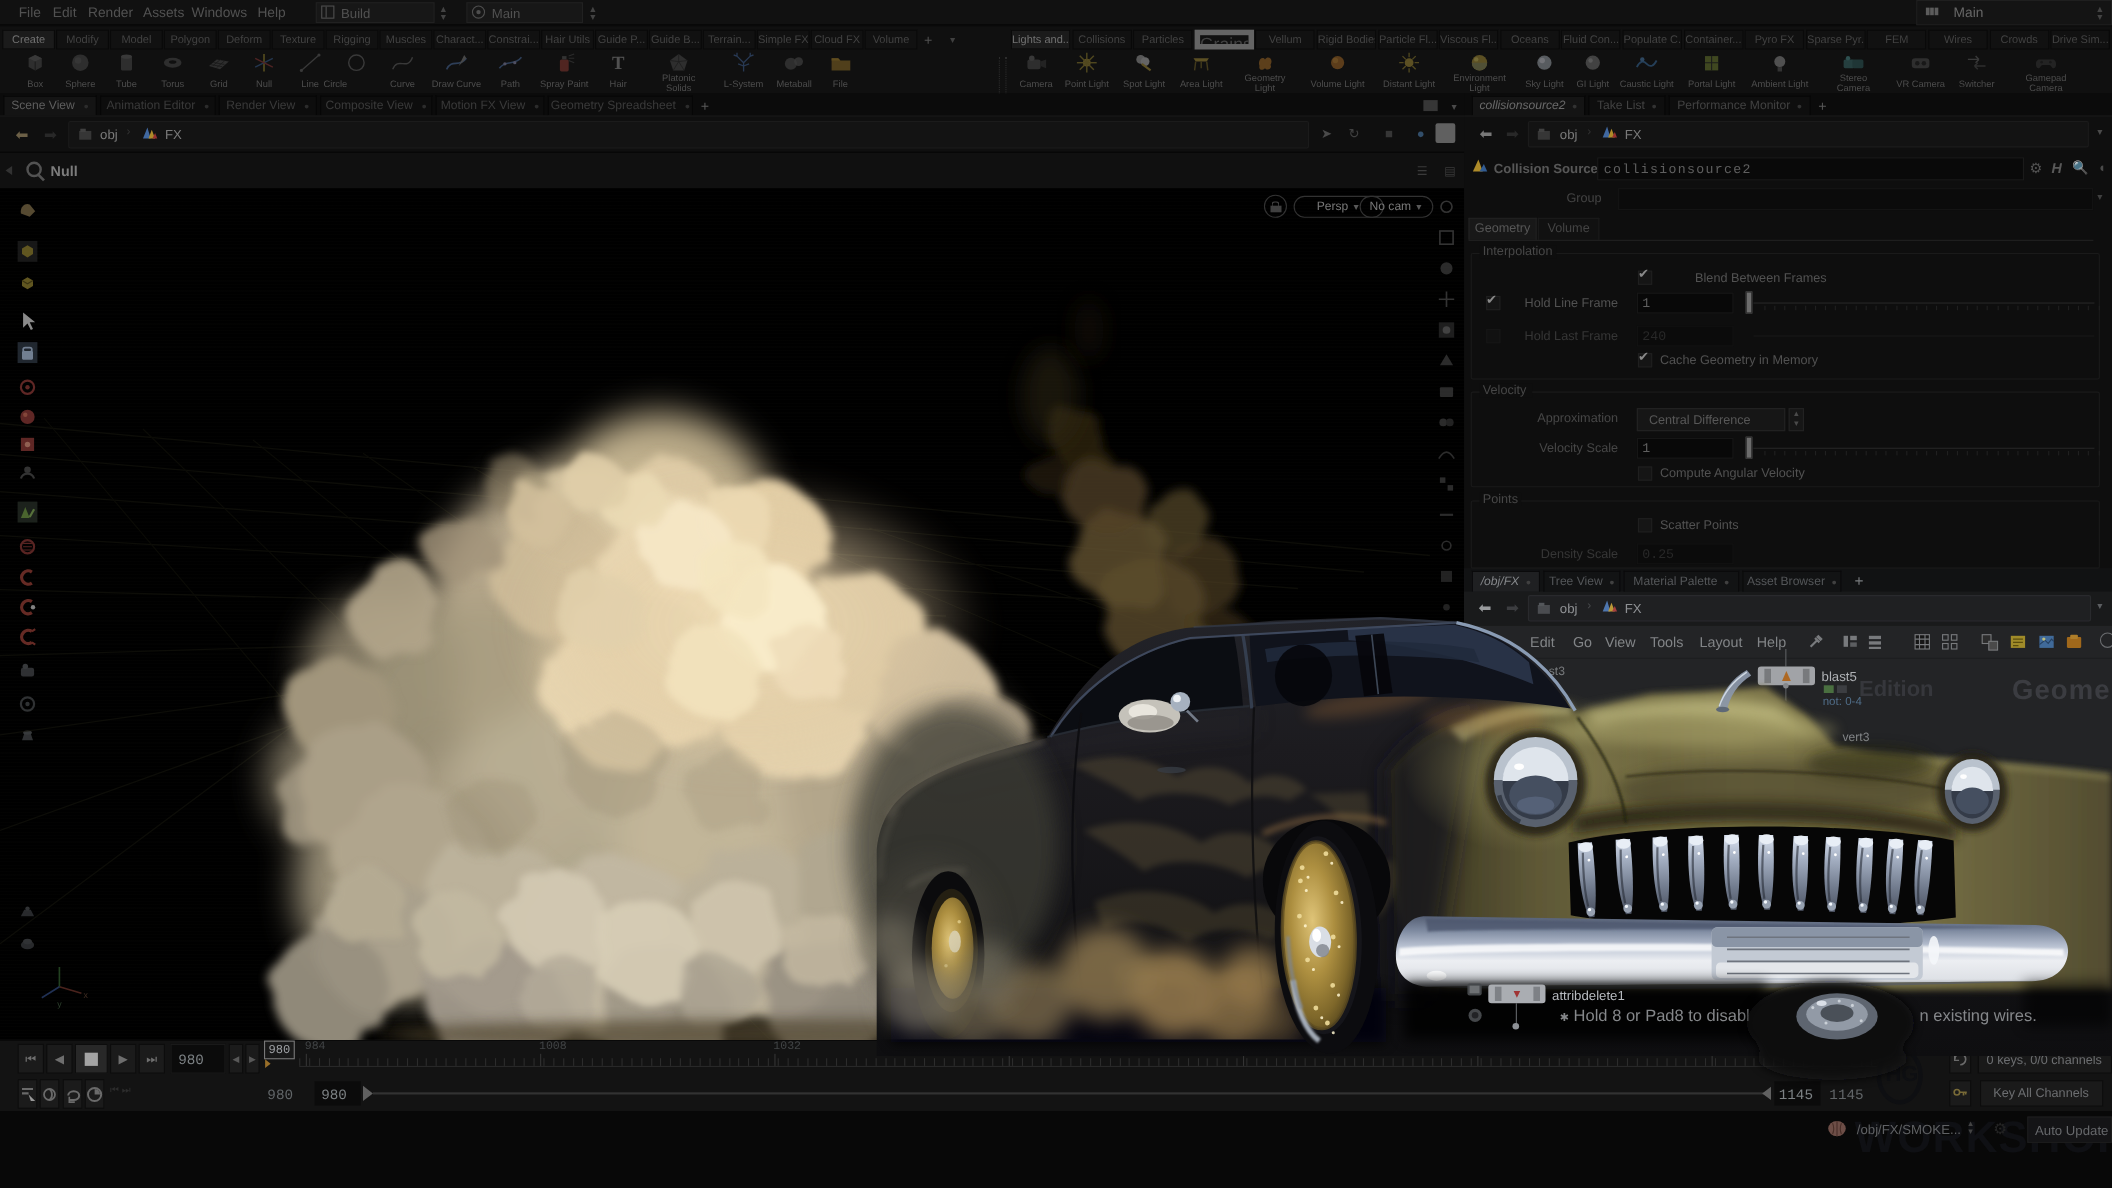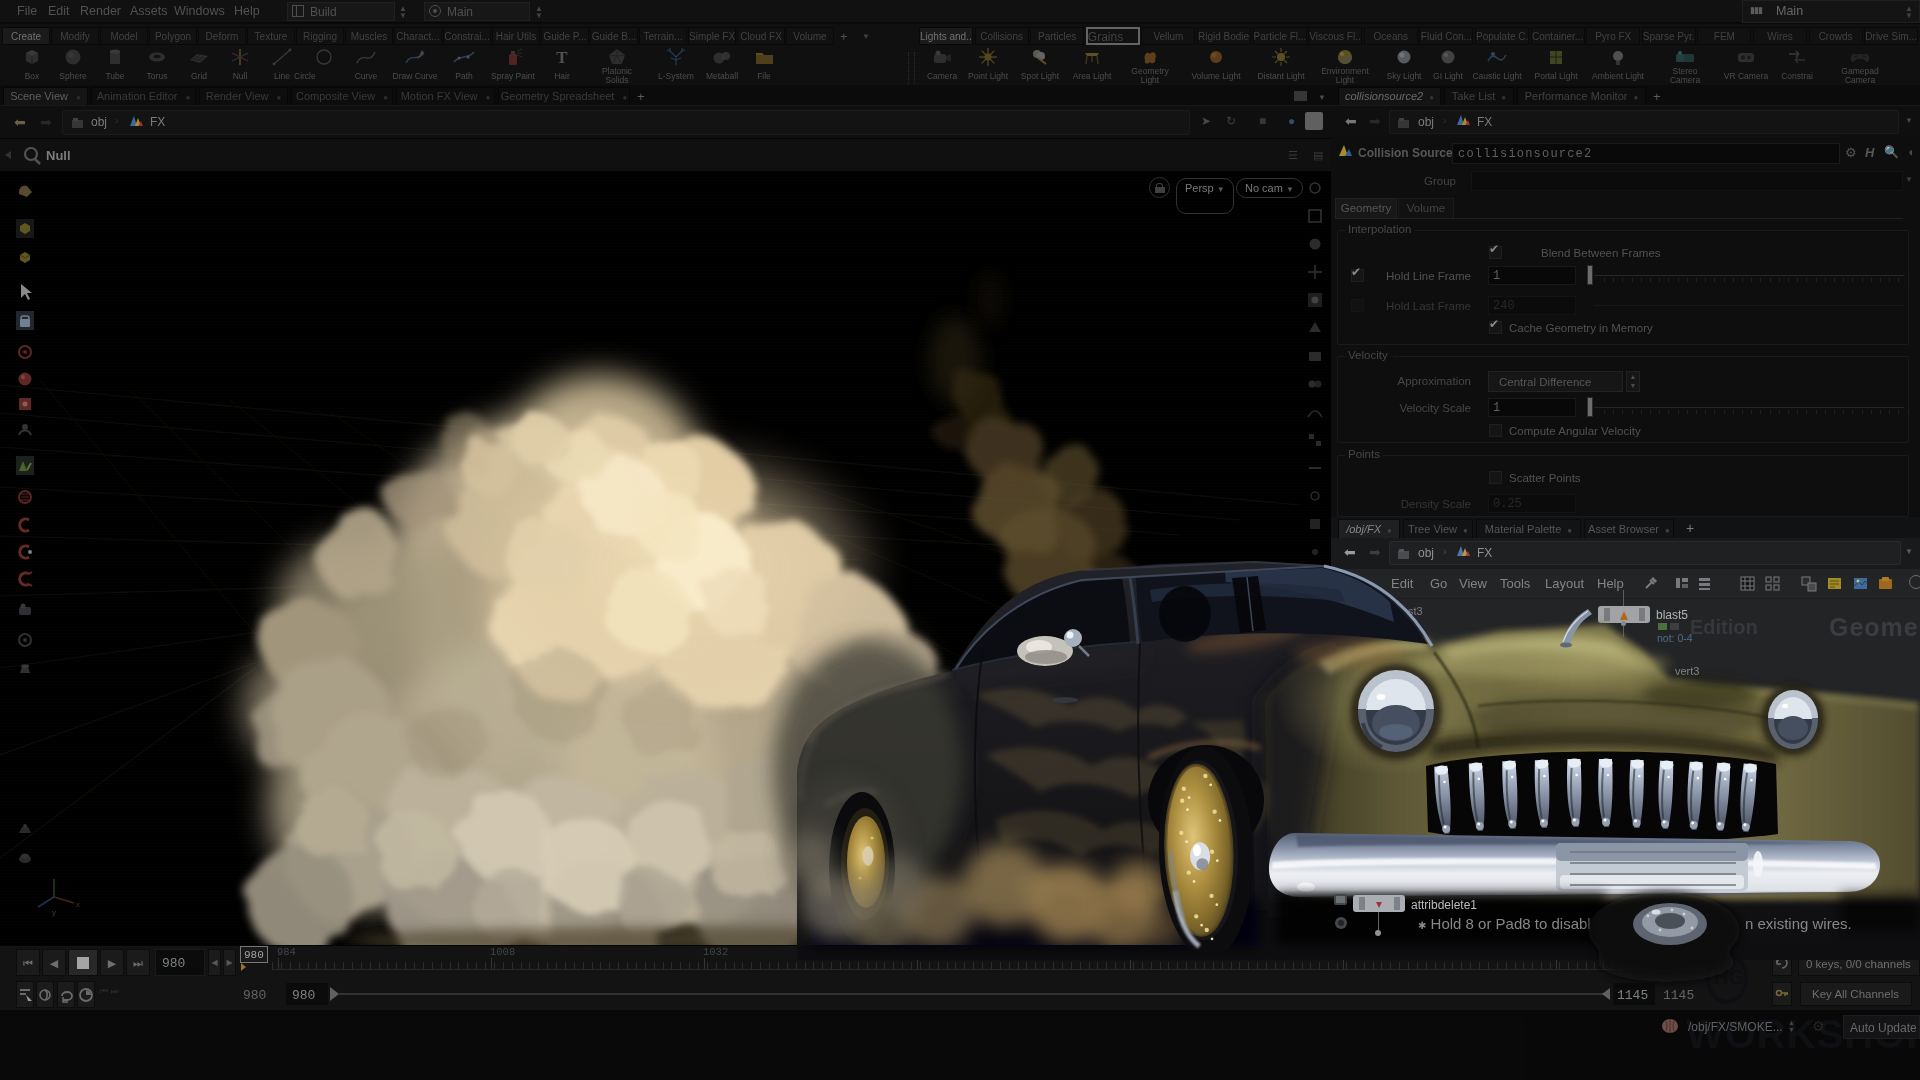--- a/index.html
+++ b/index.html
@@ -52,21 +52,21 @@
 <div class="abs" style="left:639px;top:3px;width:48px;height:18px;background:#141414;border:1px solid #0b0b0b;color:#4c4c4c;font-size:10px;text-align:center;line-height:17px;white-space:nowrap;overflow:hidden;">Terrain...</div>
 <div class="abs" style="left:688px;top:3px;width:48px;height:18px;background:#141414;border:1px solid #0b0b0b;color:#4c4c4c;font-size:10px;text-align:center;line-height:17px;white-space:nowrap;overflow:hidden;">Simple FX</div>
 <div class="abs" style="left:737px;top:3px;width:48px;height:18px;background:#141414;border:1px solid #0b0b0b;color:#4c4c4c;font-size:10px;text-align:center;line-height:17px;white-space:nowrap;overflow:hidden;">Cloud FX</div>
 <div class="abs" style="left:786px;top:3px;width:48px;height:18px;background:#141414;border:1px solid #0b0b0b;color:#4c4c4c;font-size:10px;text-align:center;line-height:17px;white-space:nowrap;overflow:hidden;">Volume</div>
 <div class="abs" style="left:840px;top:5px;font-size:13px;color:#5e5e5e;">+</div>
 <div class="abs" style="left:862px;top:8px;font-size:8px;color:#4a4a4a;">▼</div>
 <div class="abs" style="left:908px;top:28px;width:7px;height:38px;border-left:1px dotted #333;border-right:1px dotted #333;"></div>
 <div class="abs" style="left:919px;top:3px;width:54px;height:18px;background:#1f1f1f;border:1px solid #0b0b0b;color:#828282;font-size:10px;text-align:center;line-height:17px;white-space:nowrap;overflow:hidden;">Lights and...</div>
 <div class="abs" style="left:974.6px;top:3px;width:54px;height:18px;background:#141414;border:1px solid #0b0b0b;color:#4c4c4c;font-size:10px;text-align:center;line-height:17px;white-space:nowrap;overflow:hidden;">Collisions</div>
 <div class="abs" style="left:1030.2px;top:3px;width:54px;height:18px;background:#141414;border:1px solid #0b0b0b;color:#4c4c4c;font-size:10px;text-align:center;line-height:17px;white-space:nowrap;overflow:hidden;">Particles</div>
-<div class="abs" style="left:1085.8px;top:3px;width:54px;height:18px;background:#141414;border:2px solid #737373;color:#4c4c4c;font-size:12px;line-height:17px;white-space:nowrap;overflow:hidden;">Grains</div>
+<div class="abs" style="left:1085.8px;top:3px;width:54px;height:18px;background:#141414;border:5px solid #737373;color:#4c4c4c;font-size:16px;text-align:center;line-height:17px;white-space:nowrap;overflow:hidden;">Grains</div>
 <div class="abs" style="left:1141.3999999999999px;top:3px;width:54px;height:18px;background:#141414;border:1px solid #0b0b0b;color:#4c4c4c;font-size:10px;text-align:center;line-height:17px;white-space:nowrap;overflow:hidden;">Vellum</div>
 <div class="abs" style="left:1196.9999999999998px;top:3px;width:54px;height:18px;background:#141414;border:1px solid #0b0b0b;color:#4c4c4c;font-size:10px;text-align:center;line-height:17px;white-space:nowrap;overflow:hidden;">Rigid Bodies</div>
 <div class="abs" style="left:1252.5999999999997px;top:3px;width:54px;height:18px;background:#141414;border:1px solid #0b0b0b;color:#4c4c4c;font-size:10px;text-align:center;line-height:17px;white-space:nowrap;overflow:hidden;">Particle Fl...</div>
 <div class="abs" style="left:1308.1999999999996px;top:3px;width:54px;height:18px;background:#141414;border:1px solid #0b0b0b;color:#4c4c4c;font-size:10px;text-align:center;line-height:17px;white-space:nowrap;overflow:hidden;">Viscous Fl...</div>
 <div class="abs" style="left:1363.7999999999995px;top:3px;width:54px;height:18px;background:#141414;border:1px solid #0b0b0b;color:#4c4c4c;font-size:10px;text-align:center;line-height:17px;white-space:nowrap;overflow:hidden;">Oceans</div>
 <div class="abs" style="left:1419.3999999999994px;top:3px;width:54px;height:18px;background:#141414;border:1px solid #0b0b0b;color:#4c4c4c;font-size:10px;text-align:center;line-height:17px;white-space:nowrap;overflow:hidden;">Fluid Con...</div>
 <div class="abs" style="left:1474.9999999999993px;top:3px;width:54px;height:18px;background:#141414;border:1px solid #0b0b0b;color:#4c4c4c;font-size:10px;text-align:center;line-height:17px;white-space:nowrap;overflow:hidden;">Populate C...</div>
 <div class="abs" style="left:1530.5999999999992px;top:3px;width:54px;height:18px;background:#141414;border:1px solid #0b0b0b;color:#4c4c4c;font-size:10px;text-align:center;line-height:17px;white-space:nowrap;overflow:hidden;">Container...</div>
 <div class="abs" style="left:1586.1999999999991px;top:3px;width:54px;height:18px;background:#141414;border:1px solid #0b0b0b;color:#4c4c4c;font-size:10px;text-align:center;line-height:17px;white-space:nowrap;overflow:hidden;">Pyro FX</div>
 <div class="abs" style="left:1641.799999999999px;top:3px;width:54px;height:18px;background:#141414;border:1px solid #0b0b0b;color:#4c4c4c;font-size:10px;text-align:center;line-height:17px;white-space:nowrap;overflow:hidden;">Sparse Pyr...</div>
@@ -243,21 +243,21 @@
 <div class="abs" style="left:1732px;top:22px;width:28px;height:22px;opacity:.62;"><svg width="28" height="22" viewBox="0 0 28 22">
         <rect x="6" y="7" width="16" height="9" rx="3" fill="#4a4a4a"></rect>
         <circle cx="11" cy="11.5" r="2" fill="#222"></circle>
         <circle cx="17" cy="11.5" r="2" fill="#222"></circle>
       </svg></div>
 <div class="abs" style="left:1716px;top:48px;width:60px;text-align:center;font-size:8.5px;line-height:8.5px;color:#585858;white-space:nowrap;">VR Camera</div>
 <div class="abs" style="left:1783px;top:22px;width:28px;height:22px;opacity:.62;"><svg width="28" height="22" viewBox="0 0 28 22">
         <path d="M6 8 L16 8 M16 8 L13 5 M16 8 L13 11" stroke="#5f5f5f" stroke-width="1.3" fill="none"></path>
         <path d="M22 14 L12 14 M12 14 L15 11 M12 14 L15 17" stroke="#4a4a4a" stroke-width="1.3" fill="none"></path>
       </svg></div>
-<div class="abs" style="left:1767px;top:48px;width:60px;text-align:center;font-size:8.5px;line-height:8.5px;color:#585858;white-space:nowrap;">Constrai</div>
+<div class="abs" style="left:1767px;top:48px;width:60px;text-align:center;font-size:8.5px;line-height:8.5px;color:#585858;white-space:nowrap;">Switcher</div>
 <div class="abs" style="left:1846px;top:22px;width:28px;height:22px;opacity:.62;"><svg width="28" height="22" viewBox="0 0 28 22">
         <path d="M8 8 C4 8 4 16 7 16 C9 16 9 13 11 13 L17 13 C19 13 19 16 21 16 C24 16 24 8 20 8 Z" fill="#383838"></path>
         <circle cx="10" cy="10.5" r="1.2" fill="#222"></circle>
         <circle cx="18" cy="10.5" r="1.2" fill="#222"></circle>
       </svg></div>
 <div class="abs" style="left:1830px;top:43px;width:60px;text-align:center;font-size:8.5px;line-height:8.5px;color:#585858;white-space:nowrap;">Gamepad<br>Camera</div>
 </div>
 <div class="abs" style="left:0;top:85px;width:1331px;height:20px;background:#0d0d0d;">
 <div class="abs" style="left:3px;top:2px;width:85px;height:18px;background:#171717;border:1px solid #080808;border-bottom:none;color:#6c6c6c;font-size:11px;line-height:17px;text-align:center;white-space:nowrap;">Scene View<span style="color:#333;font-size:8px;margin-left:8px;">●</span></div>
 <div class="abs" style="left:91px;top:2px;width:105px;height:18px;background:#101010;border:1px solid #080808;border-bottom:none;color:#424242;font-size:11px;line-height:17px;text-align:center;white-space:nowrap;">Animation Editor<span style="color:#333;font-size:8px;margin-left:8px;">●</span></div>
@@ -300,21 +300,21 @@
 <div class="abs" style="left:46px;top:9px;font-size:13px;font-weight:bold;color:#8f8f8f;">Null</div>
 <div class="abs" style="left:1288px;top:10px;font-size:11px;color:#444;">☰</div>
 <div class="abs" style="left:1313px;top:10px;font-size:11px;color:#444;">▤</div>
 </div>
 <div class="abs" id="viewport" style="left:0;top:171px;width:1331px;height:774px;background:#000;">
 <div class="abs" style="left:0;top:0;width:1331px;height:774px;background:repeating-linear-gradient(180deg, rgba(140,140,120,0.022) 0px, rgba(140,140,120,0.022) 1px, rgba(0,0,0,0) 1px, rgba(0,0,0,0) 3px);"></div>
 <div class="abs" style="left:1149px;top:6px;width:21px;height:21px;border:1.5px solid #3a3a3a;border-radius:50%;">
       <div class="abs" style="left:6px;top:5px;width:7px;height:6px;border:1.5px solid #4a4a4a;border-bottom:none;border-radius:3px 3px 0 0;"></div>
       <div class="abs" style="left:4.5px;top:9px;width:10px;height:6px;background:#4a4a4a;"></div>
     </div>
-<div class="abs" style="left:1176px;top:7px;height:36px;border:1.5px solid #3a3a3a;border-radius:10px;color:#8a8a8a;font-size:11px;line-height:18px;padding:0 8px;">Persp <span style="font-size:8px;color:#666;">▼</span></div>
+<div class="abs" style="left:1176px;top:7px;height:20px;border:1.5px solid #3a3a3a;border-radius:10px;color:#8a8a8a;font-size:11px;line-height:18px;padding:0 20px;">Persp <span style="font-size:8px;color:#666;">▼</span></div>
 <div class="abs" style="left:1236px;top:7px;height:20px;border:1.5px solid #3a3a3a;border-radius:10px;color:#8a8a8a;font-size:11px;line-height:18px;padding:0 8px;">No cam <span style="font-size:8px;color:#666;">▼</span></div>
 <div class="abs" style="left:14px;top:9px;width:22px;height:22px;opacity:0.9;"><svg width="22" height="22">
         <path d="M5 14 C4 8 9 4 13 6 L18 12 L13 17 Z" fill="#6e5f40"></path>
       </svg></div>
 <div class="abs" style="left:14px;top:46px;width:22px;height:22px;opacity:0.9;"><svg width="22" height="22">
         <rect x="2" y="2" width="18" height="19" fill="#1f1f1f"></rect>
         <path d="M6 9 L11 6 L16 9 L16 14 L11 17 L6 14 Z" fill="#7c6e2a"></path>
       </svg></div>
 <div class="abs" style="left:14px;top:75px;width:22px;height:22px;opacity:0.9;"><svg width="22" height="22">
         <path d="M6 9 L11 6 L16 9 L16 14 L11 17 L6 14 Z" fill="#7c6e2a"></path>

